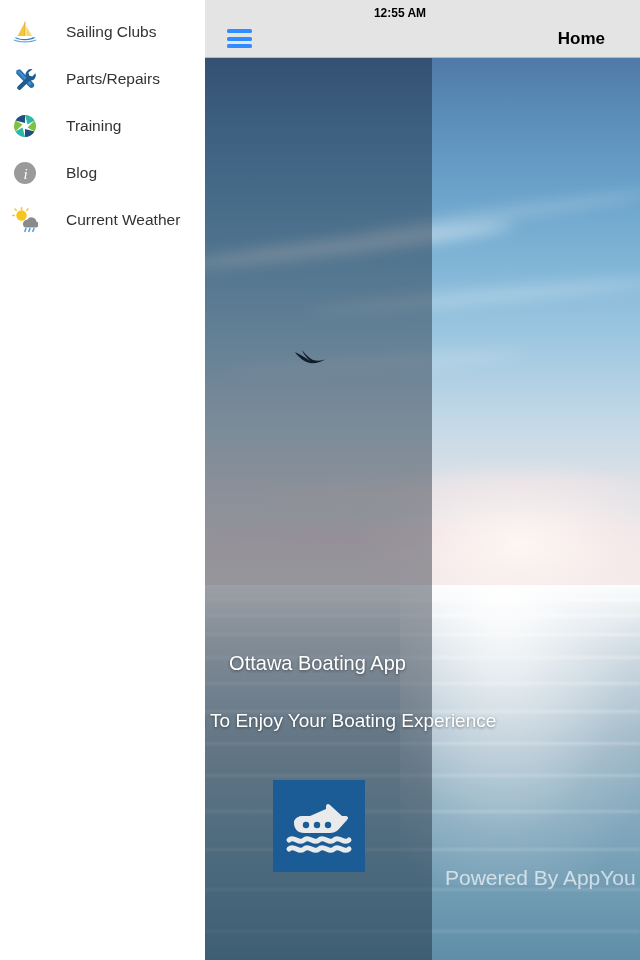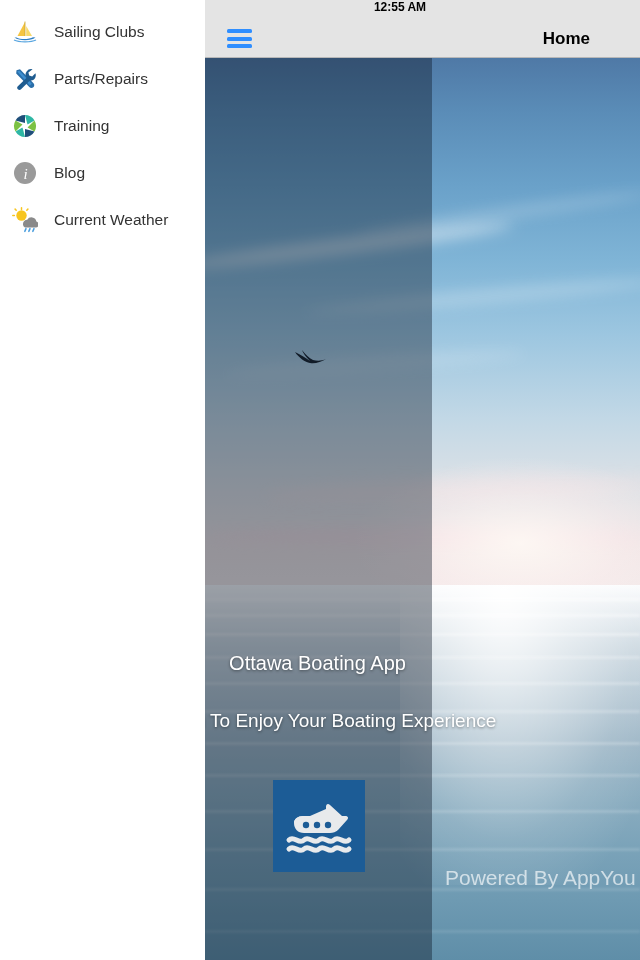--- a/index.html
+++ b/index.html
@@ -25,61 +25,61 @@
   .dot.hollow { background:transparent; border:1px solid #000; }
   #carrier-label {
     font-size:12px; font-weight:bold; color:#000;
     letter-spacing:0.1px; margin-left:3px;
   }
   .wifi-icon { margin-left:3px; display:block; }
 
   #menu-list { padding-top:8px; }
   .menu-item {
     display:flex; align-items:center;
-    height:47px; padding-left:12px; gap:16px;
+    height:47px; padding-left:12px; gap:28px;
     cursor:pointer;
   }
   .menu-icon {
     width:26px; height:26px; flex:0 0 26px;
     display:flex; align-items:center; justify-content:center;
   }
   .menu-label {
     font-size:15.5px; color:#333333; white-space:nowrap;
   }
 
   
   #content-pane {
     position:absolute; left:205px; top:0; width:435px; height:960px;
     overflow:hidden; z-index:10;
   }
   #content-status-bar {
     position:absolute; left:0; top:0; width:435px; height:20px;
     background:#e4e4e4; z-index:6;
-    display:flex; align-items:flex-start; justify-content:center;
+    display:flex; align-items:flex-end; justify-content:center;
   }
   #clock-label {
     font-size:12px; font-weight:bold; color:#000;
     margin-left:-45px;
   }
   #nav-bar {
     position:absolute; left:0; top:20px; width:435px; height:38px;
     background:#e4e4e4; z-index:6;
     display:flex; align-items:center;
     border-bottom:0.5px solid #b8b8b8;
   }
   #hamburger-button {
     margin-left:22px; width:25px; cursor:pointer;
     display:flex; flex-direction:column; gap:3.5px;
   }
   #hamburger-button span {
     display:block; height:4px; border-radius:1.5px; background:#2f8eff;
   }
   #nav-title {
     font-size:17px; font-weight:bold; color:#000;
-    margin-left:auto; margin-right:16px;
+    margin-left:auto; margin-right:1px;
     transform:translateX(-34px);
   }
 
   
   #hero {
     position:absolute; left:0; top:58px; width:435px; height:902px;
     overflow:hidden;
   }
   .sky {
     position:absolute; left:0; top:0; width:100%; height:530px;

